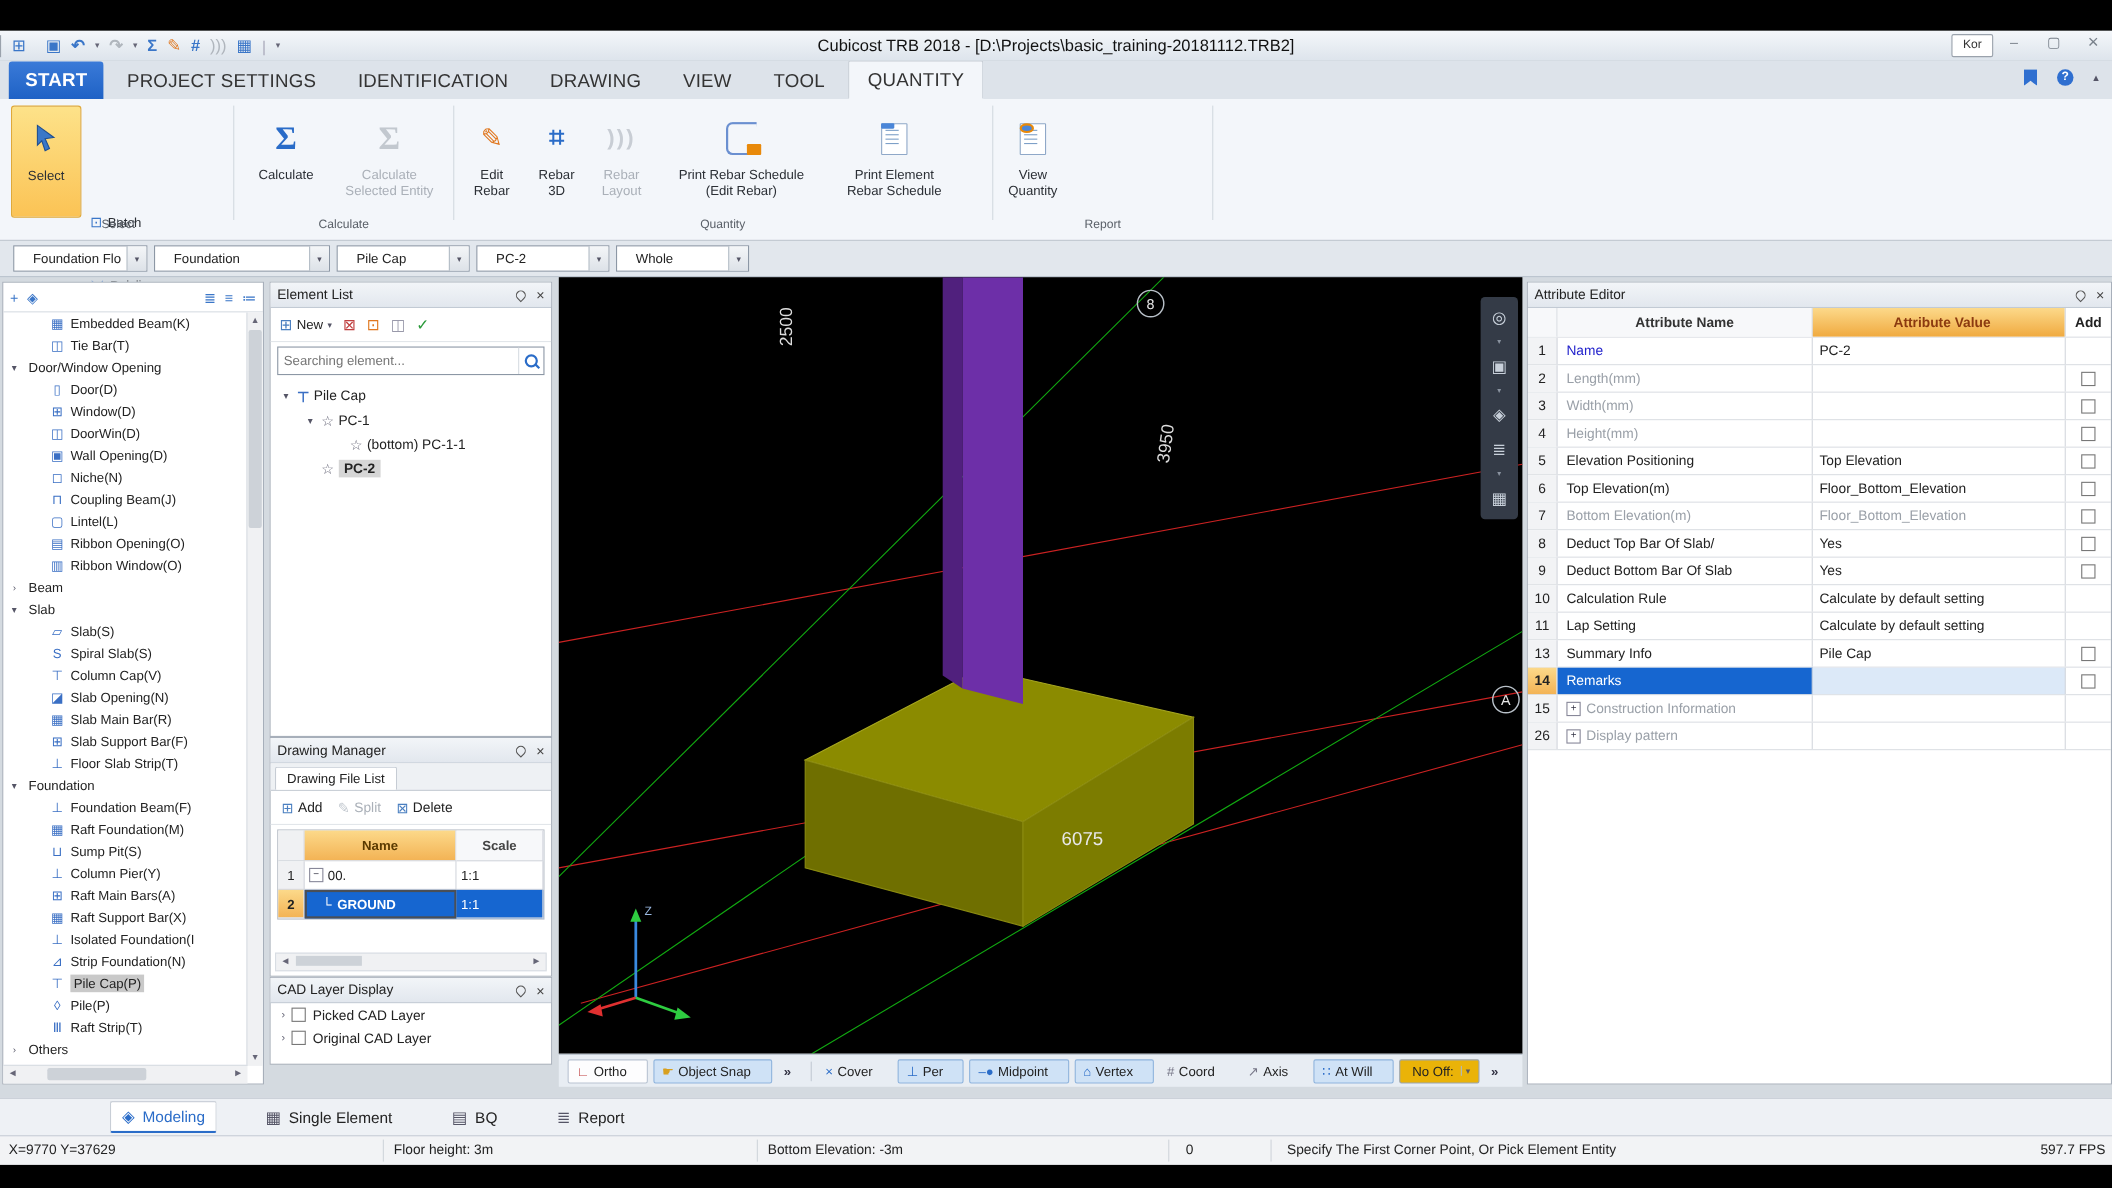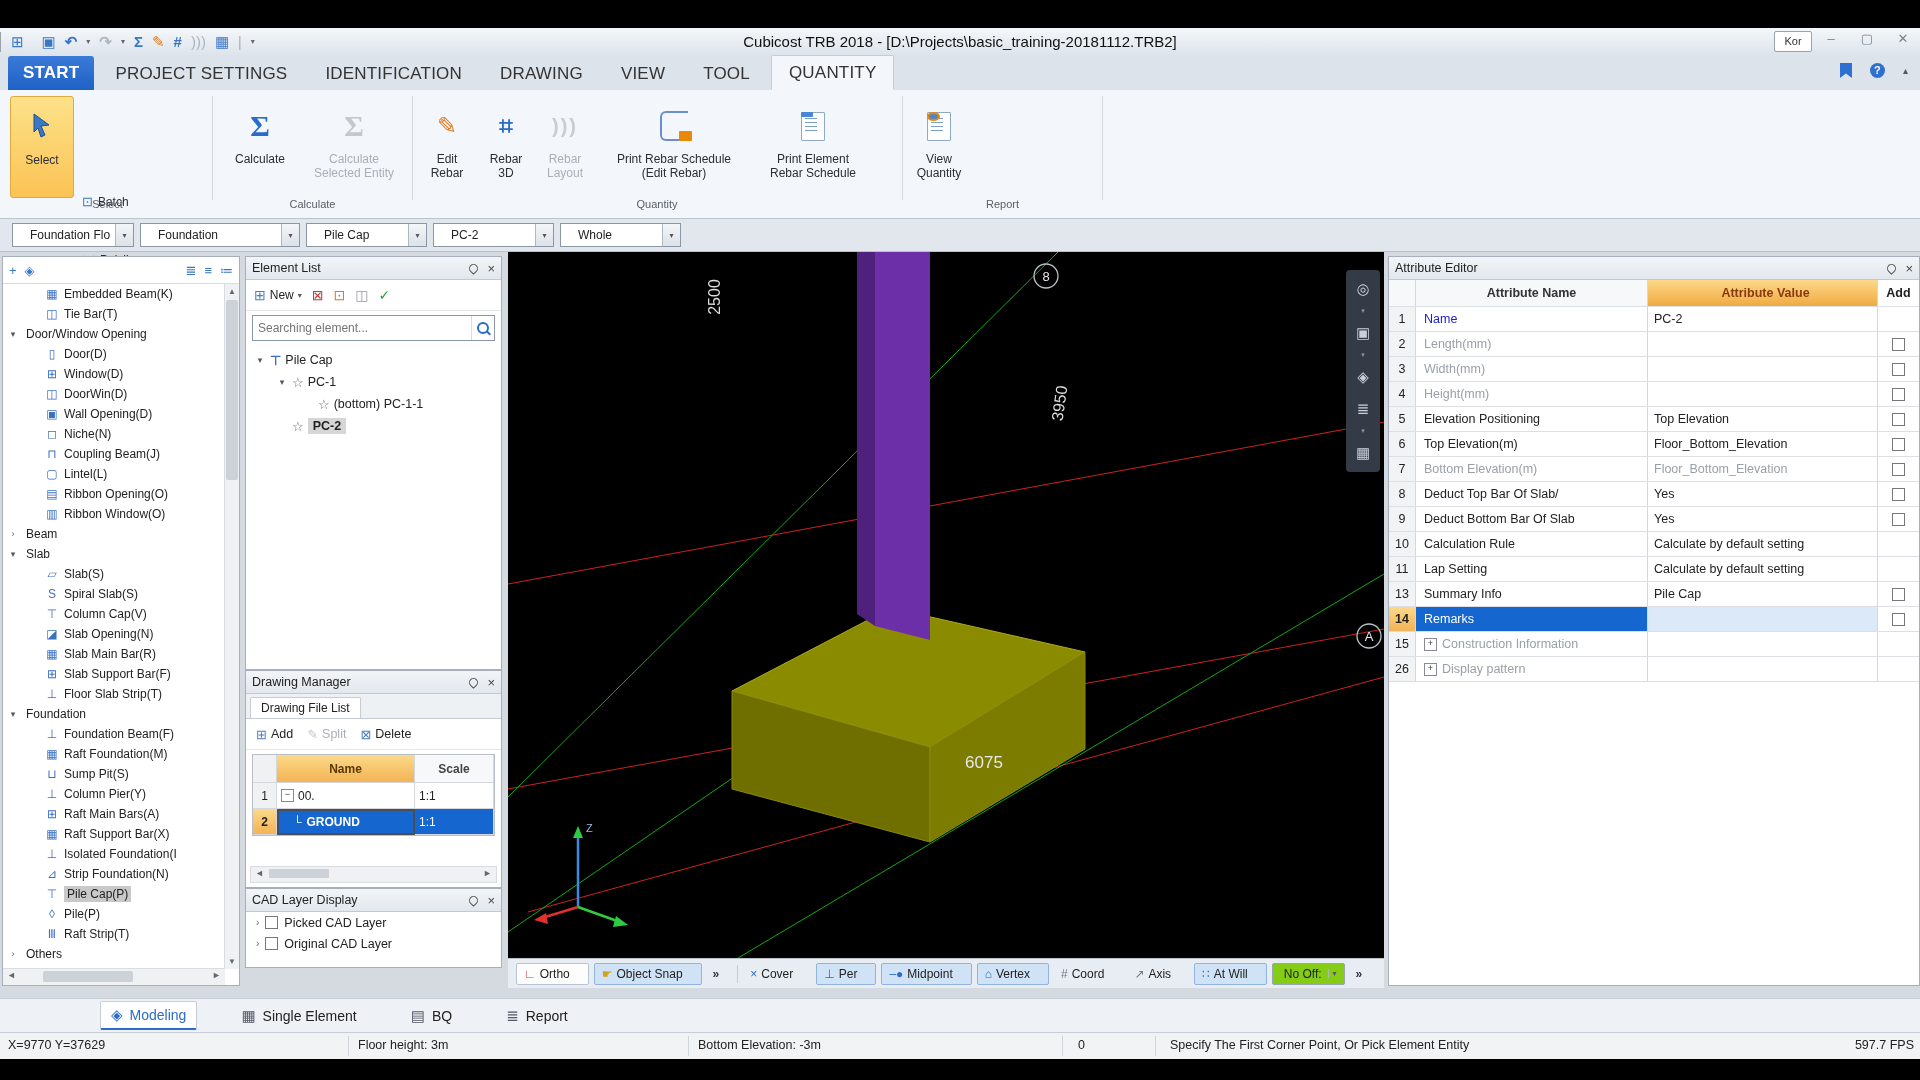--- a/index.html
+++ b/index.html
@@ -129,21 +129,21 @@
   .vtb.car{height:10px;font-size:7px;color:#8a93a0;}
   .snapbar{position:absolute;left:508px;top:958px;width:876px;height:30px;background:#e8edf3;border-top:1px solid #b9c1cb;display:flex;align-items:center;padding-left:8px;box-sizing:border-box;gap:5px;font-size:12px;}
   .snap{display:flex;align-items:center;gap:4px;padding:3px 7px;border-radius:2px;color:#222;white-space:nowrap;}
   .snap.btn{border:1px solid #b9c4d2;background:#fdfdfe;}
   .snap.on{background:#cfe2f6;border:1px solid #8fb4dd;}
   .snap.plain{border:none;background:transparent;}
   .snap.chev{font-weight:bold;color:#334;padding:0 2px;}
   .snap.vsep{width:1px;height:18px;background:#c2cad4;padding:0;}
   .snap .si{font-size:12px;} .si.red{color:#c04040;} .si.blue{color:#2a6cc8;} .si.yel{color:#d8a020;} .si.gray{color:#778;}
   .snap .sarr{font-size:8px;color:#556;border-left:1px solid #aeb8c2;padding-left:4px;margin-left:2px;}
-  .snap.dd{background:#84cc16;border:1px solid #9aa5b2;}
+  .snap.dd{background:#eab308;border:1px solid #9aa5b2;}
   
   .agrid{position:absolute;left:0;top:23px;right:0;font-size:12.5px;}
   .ahd,.arow{display:flex;height:24px;border-bottom:1px solid #dcdfe4;}
   .ahd{height:26px;font-weight:bold;}
   .anum{width:26px;flex:none;display:flex;align-items:center;justify-content:center;background:#f2f3f5;border-right:1px solid #d4d8de;}
   .aname{width:232px;flex:none;display:flex;align-items:center;padding-left:8px;border-right:1px solid #d4d8de;box-sizing:border-box;white-space:nowrap;overflow:hidden;}
   .aval{width:230px;flex:none;display:flex;align-items:center;padding-left:6px;border-right:1px solid #d4d8de;box-sizing:border-box;white-space:nowrap;overflow:hidden;}
   .aadd{flex:1;display:flex;align-items:center;justify-content:center;}
   .ahd .aname{justify-content:center;padding-left:0;background:#f7f8fa;color:#333;}
   .ahd .aval{justify-content:center;background:linear-gradient(#fcd98a,#f0aa40);color:#8b3a10;}

